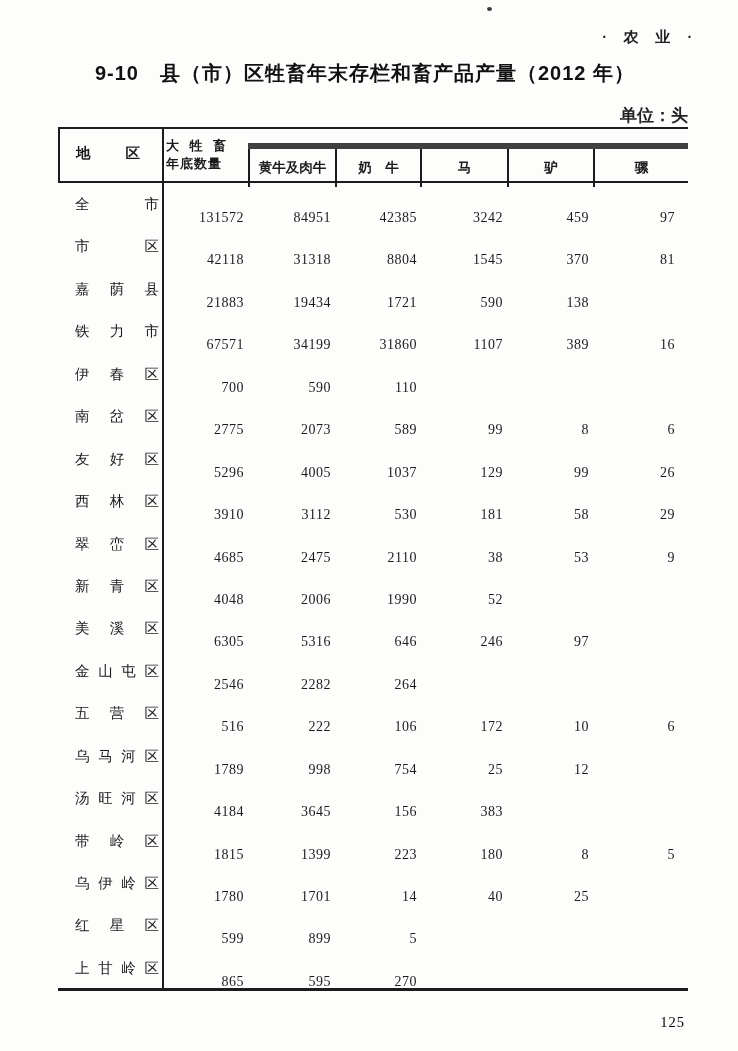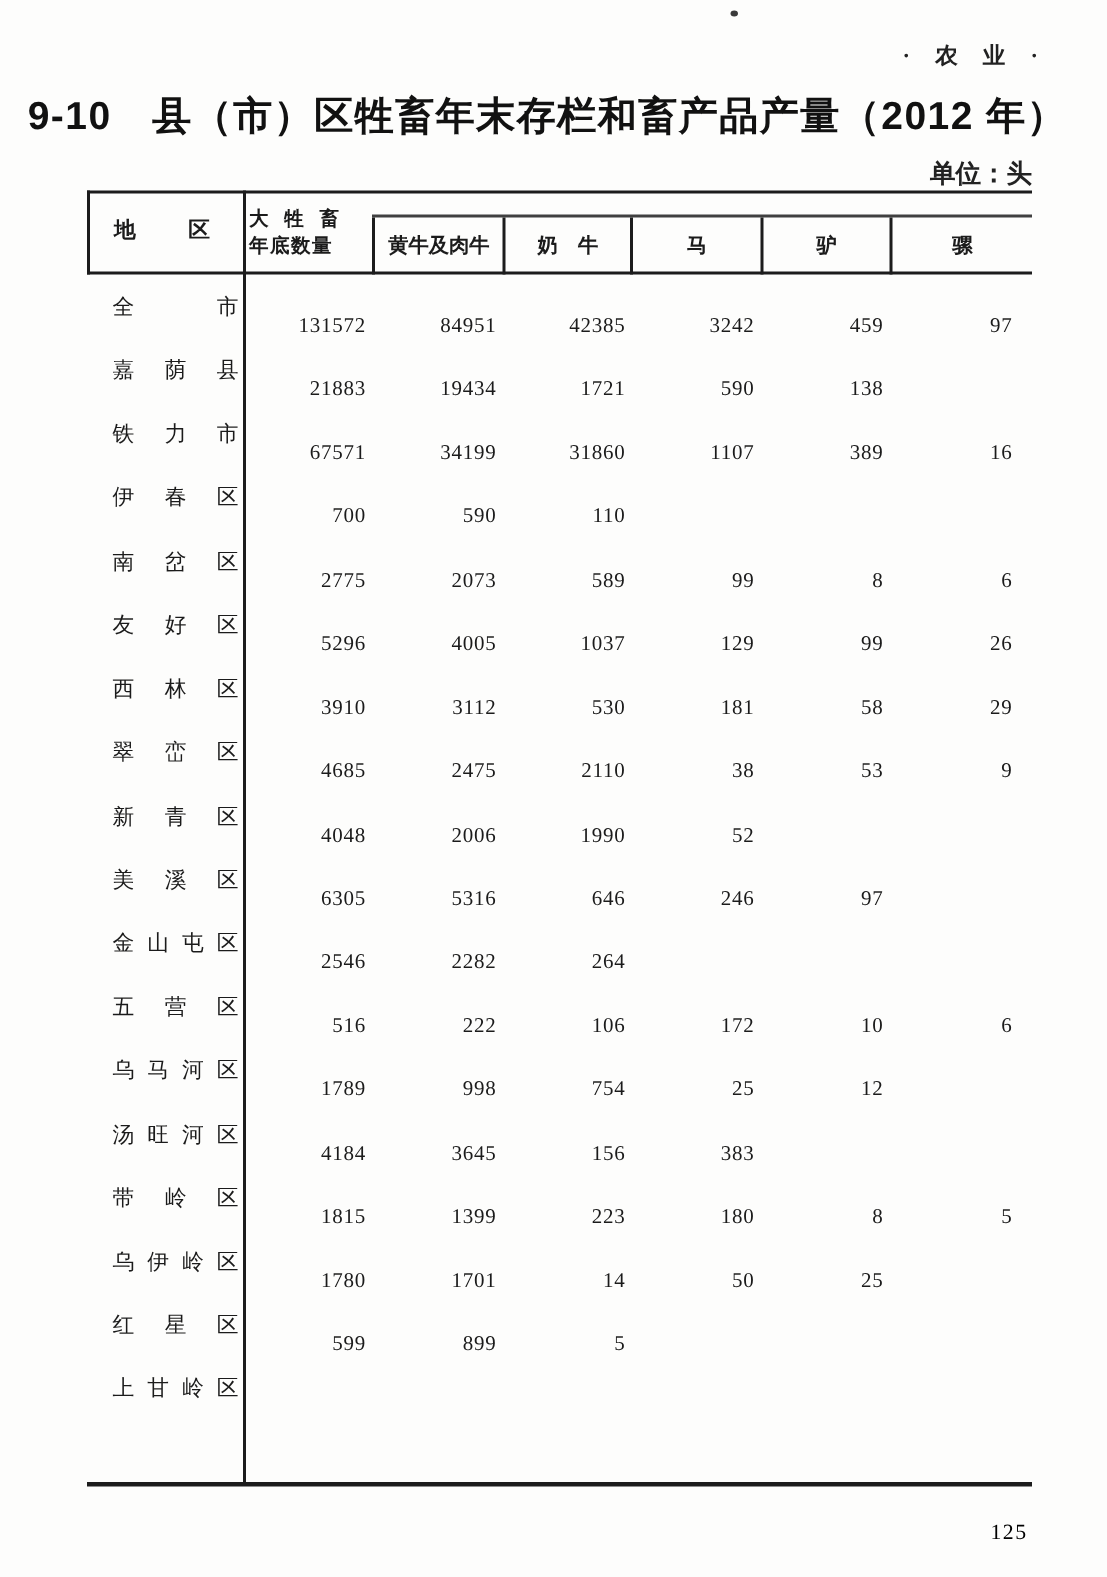--- a/index.html
+++ b/index.html
@@ -20,21 +20,21 @@
   }
   .ink-dot {
     position: absolute; left: 487px; top: 7px;
     width: 5px; height: 4px; background: #3a3a3a;
     border-radius: 50%;
   }
   .page-title {
     position: absolute; top: 60px; left: 0; right: 8px;
     text-align: center;
     font-family: "Liberation Sans", "DejaVu Sans", sans-serif;
-    font-weight: bold; font-size: 26px; letter-spacing: 1px;
+    font-weight: bold; font-size: 20px; letter-spacing: 1px;
     color: #111;
   }
   .unit-note {
     position: absolute; top: 104px; right: 50px;
     font-size: 17px; font-weight: 600; color: #222;
   }
   
   .tbl {
     position: absolute; left: 58px; top: 127px;
     width: 630px; height: 866px;
@@ -52,21 +52,21 @@
   }
   .col1-header {
     position: absolute; left: 108px; top: 10px; width: 60px;
     font-size: 13px; font-weight: 700; line-height: 18px;
   }
   .col1-header .l1 { text-align: justify; text-align-last: justify; }
   .col1-header .l2 { letter-spacing: 1px; white-space: nowrap; }
   .sub-headers {
     position: absolute; left: 190px; top: 16px;
     width: 440px; height: 36px;
-    border-top: 2px solid #404040;
+    border-top: 6px solid #404040;
     display: flex;
   }
   .sub-header {
     border-left: 2px solid #1c1c1c;
     display: flex; align-items: center; justify-content: center;
     font-size: 13.5px; font-weight: 600;
     height: 38px; white-space: pre;
   }
   .sub-0 { width: 87px; } .sub-1 { width: 85px; text-align: center; } .sub-2 { width: 87px; }
   .sub-3 { width: 86px; } .sub-4 { width: 95px; }
@@ -127,20 +127,31 @@
     <div class="vals">
       <div class="num-cell c0">131572</div>
       <div class="num-cell c1">84951</div>
       <div class="num-cell c2">42385</div>
       <div class="num-cell c3">3242</div>
       <div class="num-cell c4">459</div>
       <div class="num-cell c5">97</div>
     </div>
   </div>
 
+  <div class="trow">
+    <div class="region">市 区</div>
+    <div class="vals">
+      <div class="num-cell c0">42118</div>
+      <div class="num-cell c1">31318</div>
+      <div class="num-cell c2">8804</div>
+      <div class="num-cell c3">1545</div>
+      <div class="num-cell c4">370</div>
+      <div class="num-cell c5">81</div>
+    </div>
+  </div>
 
   <div class="trow">
     <div class="region">嘉 荫 县</div>
     <div class="vals">
       <div class="num-cell c0">21883</div>
       <div class="num-cell c1">19434</div>
       <div class="num-cell c2">1721</div>
       <div class="num-cell c3">590</div>
       <div class="num-cell c4">138</div>
       <div class="num-cell c5"></div>
@@ -302,37 +313,45 @@
       <div class="num-cell c5">5</div>
     </div>
   </div>
 
   <div class="trow">
     <div class="region">乌伊岭区</div>
     <div class="vals">
       <div class="num-cell c0">1780</div>
       <div class="num-cell c1">1701</div>
       <div class="num-cell c2">14</div>
-      <div class="num-cell c3">50</div>
+      <div class="num-cell c3">40</div>
       <div class="num-cell c4">25</div>
       <div class="num-cell c5"></div>
     </div>
   </div>
 
   <div class="trow">
     <div class="region">红 星 区</div>
     <div class="vals">
       <div class="num-cell c0">599</div>
       <div class="num-cell c1">899</div>
       <div class="num-cell c2">5</div>
       <div class="num-cell c3"></div>
       <div class="num-cell c4"></div>
       <div class="num-cell c5"></div>
     </div>
   </div>
 
   <div class="trow">
     <div class="region">上甘岭区</div>
+    <div class="vals">
+      <div class="num-cell c0">865</div>
+      <div class="num-cell c1">595</div>
+      <div class="num-cell c2">270</div>
+      <div class="num-cell c3"></div>
+      <div class="num-cell c4"></div>
+      <div class="num-cell c5"></div>
+    </div>
   </div>
 </div>
 </div>
 
 <div class="page-number">125</div>
 
 </body></html>

